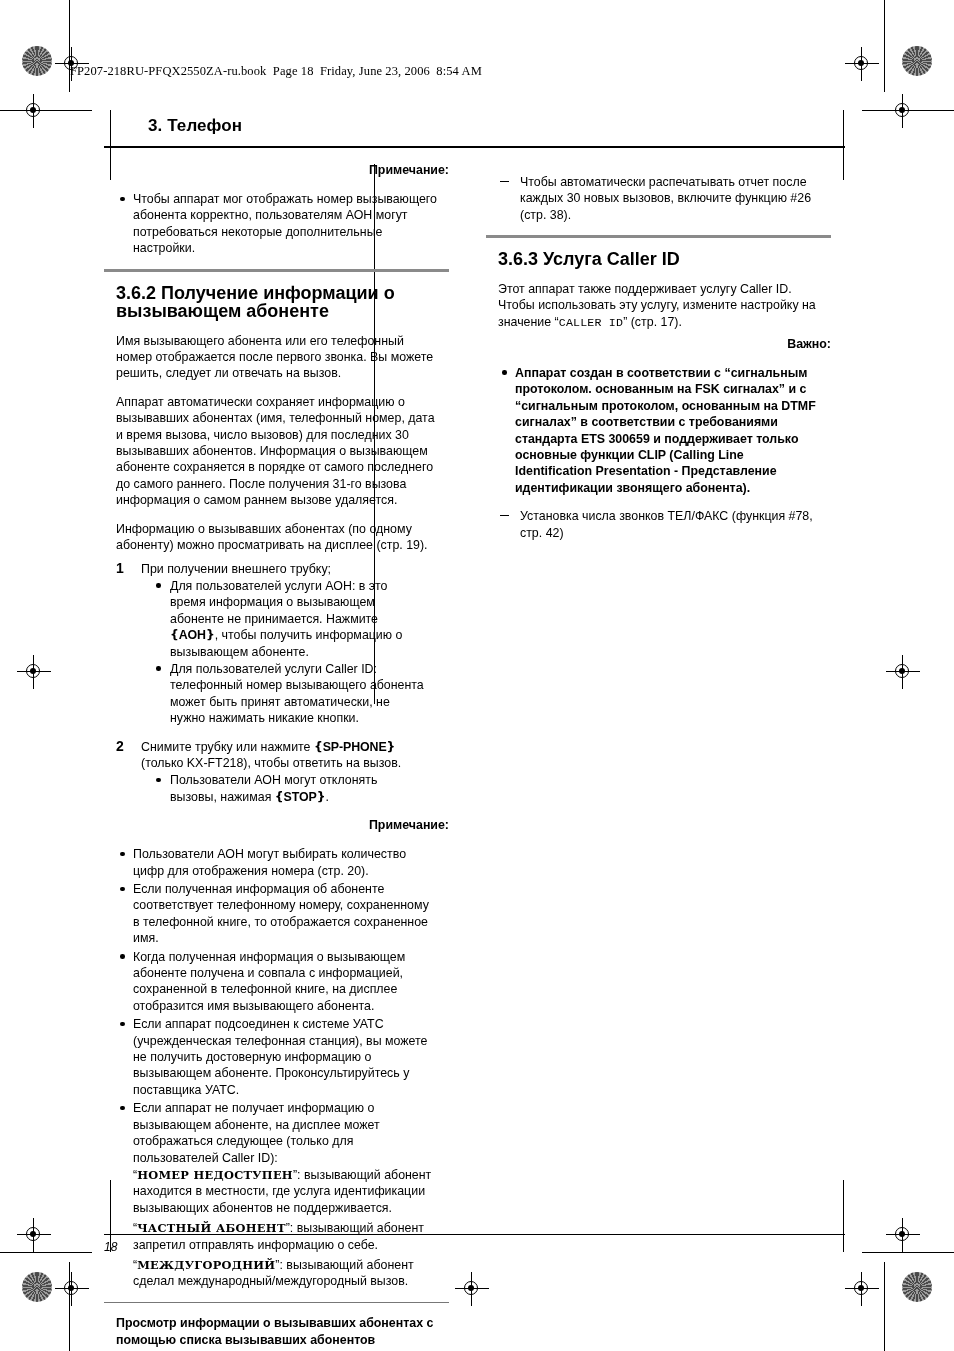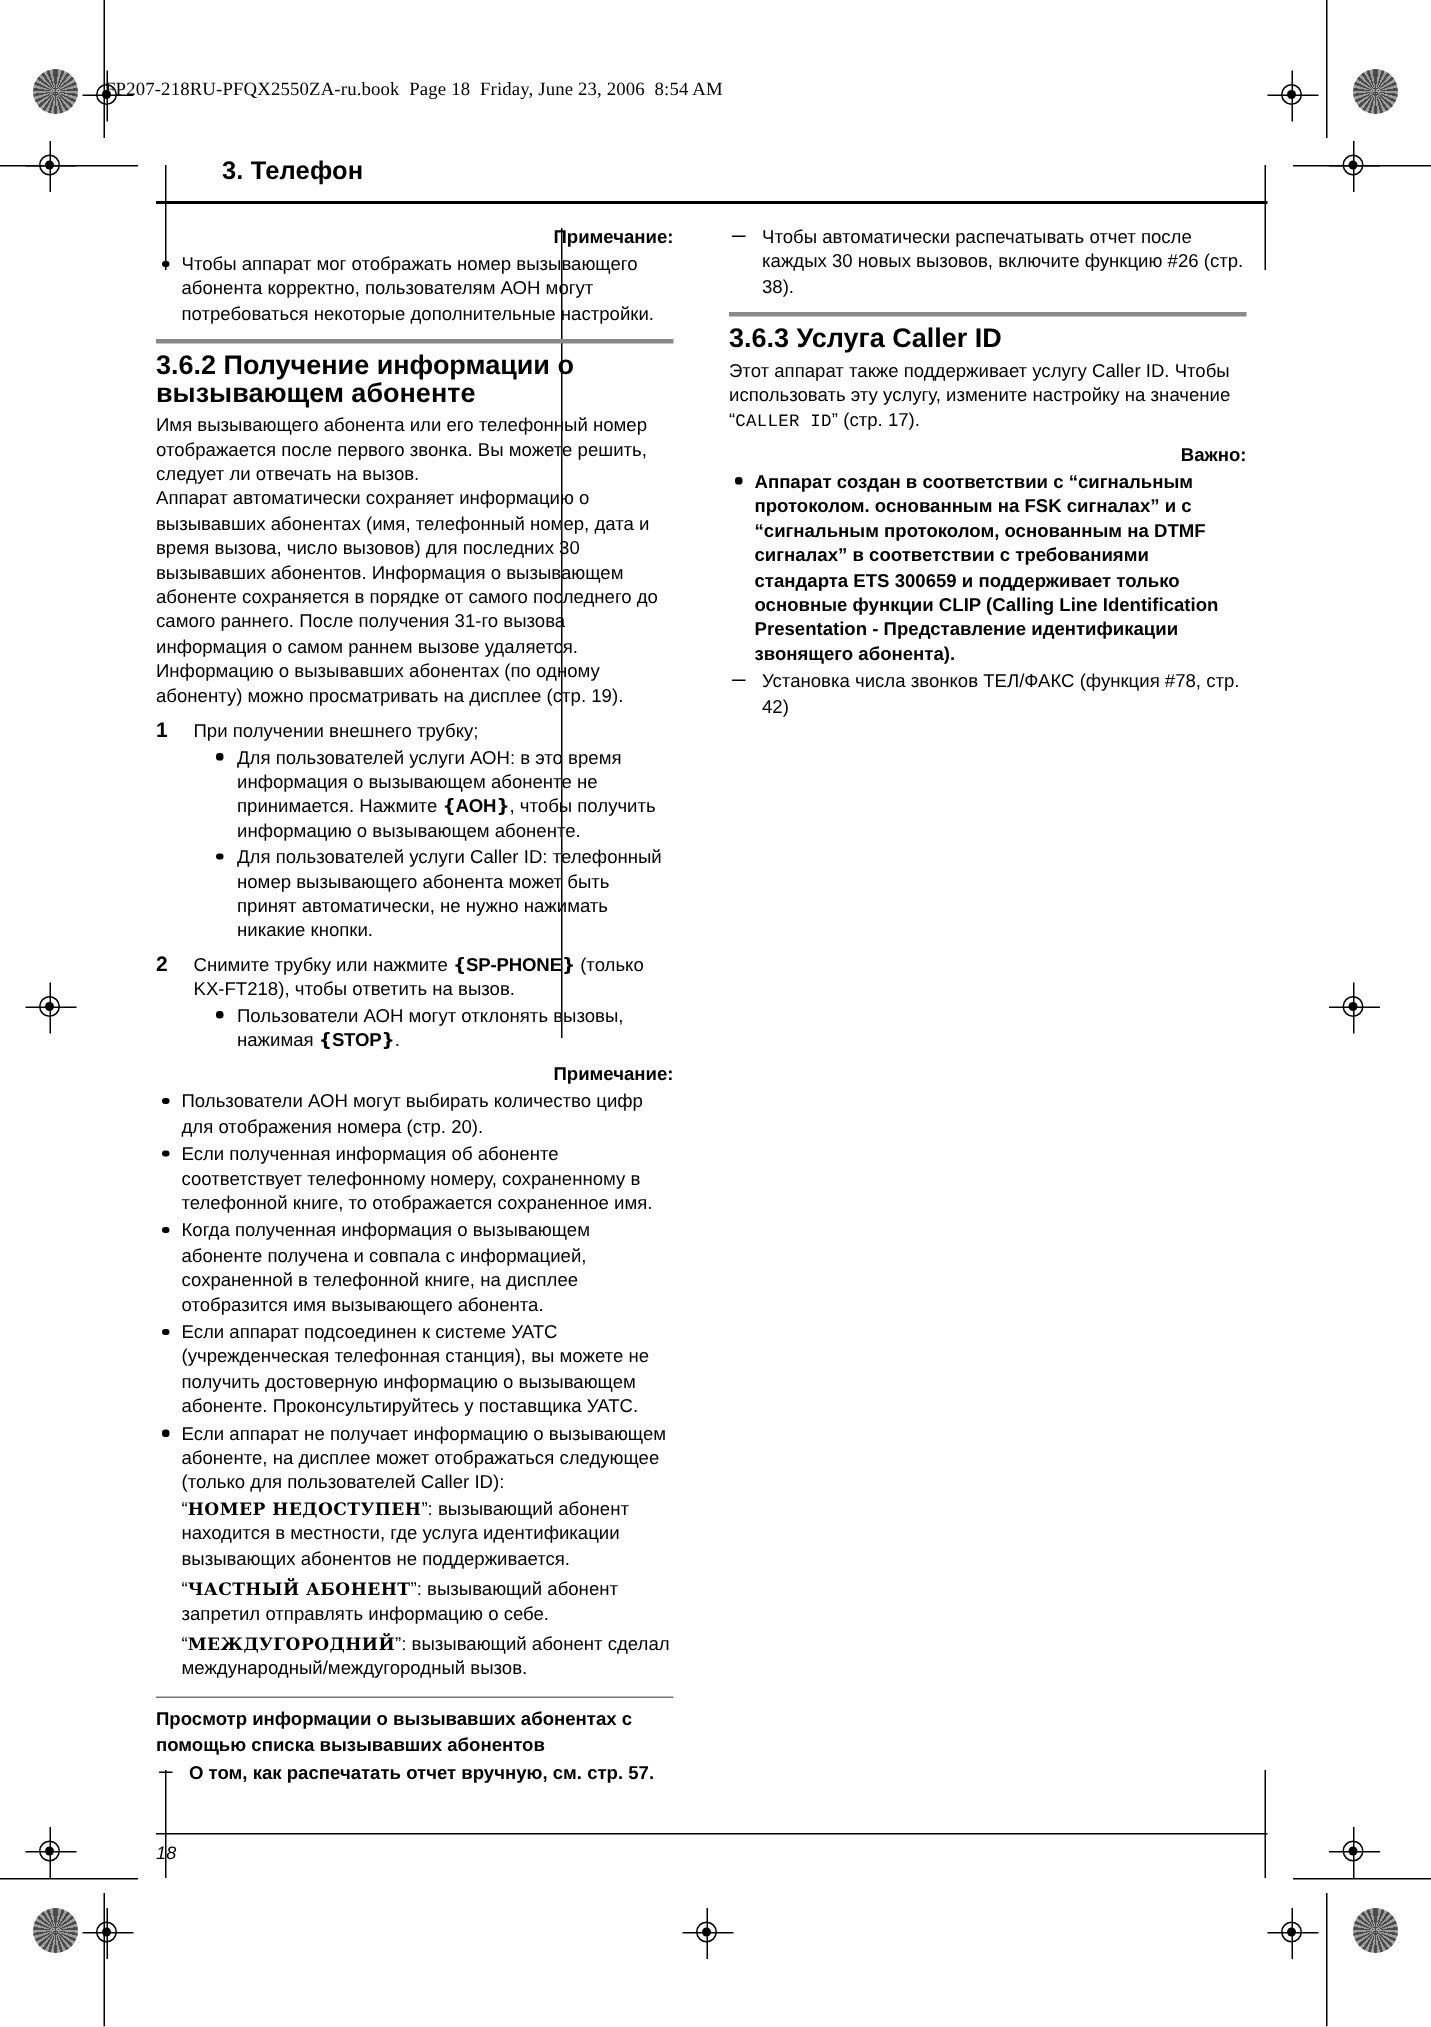--- a/index.html
+++ b/index.html
@@ -55,21 +55,21 @@
     border-radius: 50%;
     background:
       repeating-conic-gradient(#2b2b2b 0 8deg, #8d8d8d 8deg 16deg),
       radial-gradient(circle at 50% 50%, #9a9a9a 0%, #555 60%, #333 100%);
     opacity: .85;
   }
 
   
   .page {
     position: absolute;
-    left: 0; top: 0;
+    left: 0; top: 12px;
     width: 954px; height: 1021px;
   }
 
   .filebar {
     position: absolute;
     left: 70px; top: 52px;
     font-family: "Liberation Serif", serif;
     font-size: 12.5px;
     letter-spacing: .1px;
     white-space: pre;
@@ -105,21 +105,21 @@
   .col-right { left: 382px; }
 
   .col-divider {
     position: absolute;
     left: 374px; top: 152px;
     width: 1px; height: 540px;
     background: #000;
   }
 
   
-  p, ul, ol, h3, h4 { margin: 0; padding: 0; }
+  p, ul, ol, h3, h4 { margin: 12px; padding: 0; }
 
   .body-text {
     font-size: 12.4px;
     line-height: 16.4px;
     letter-spacing: 0px;
   }
 
   .note-label {
     font-size: 12.4px;
     font-weight: bold;

